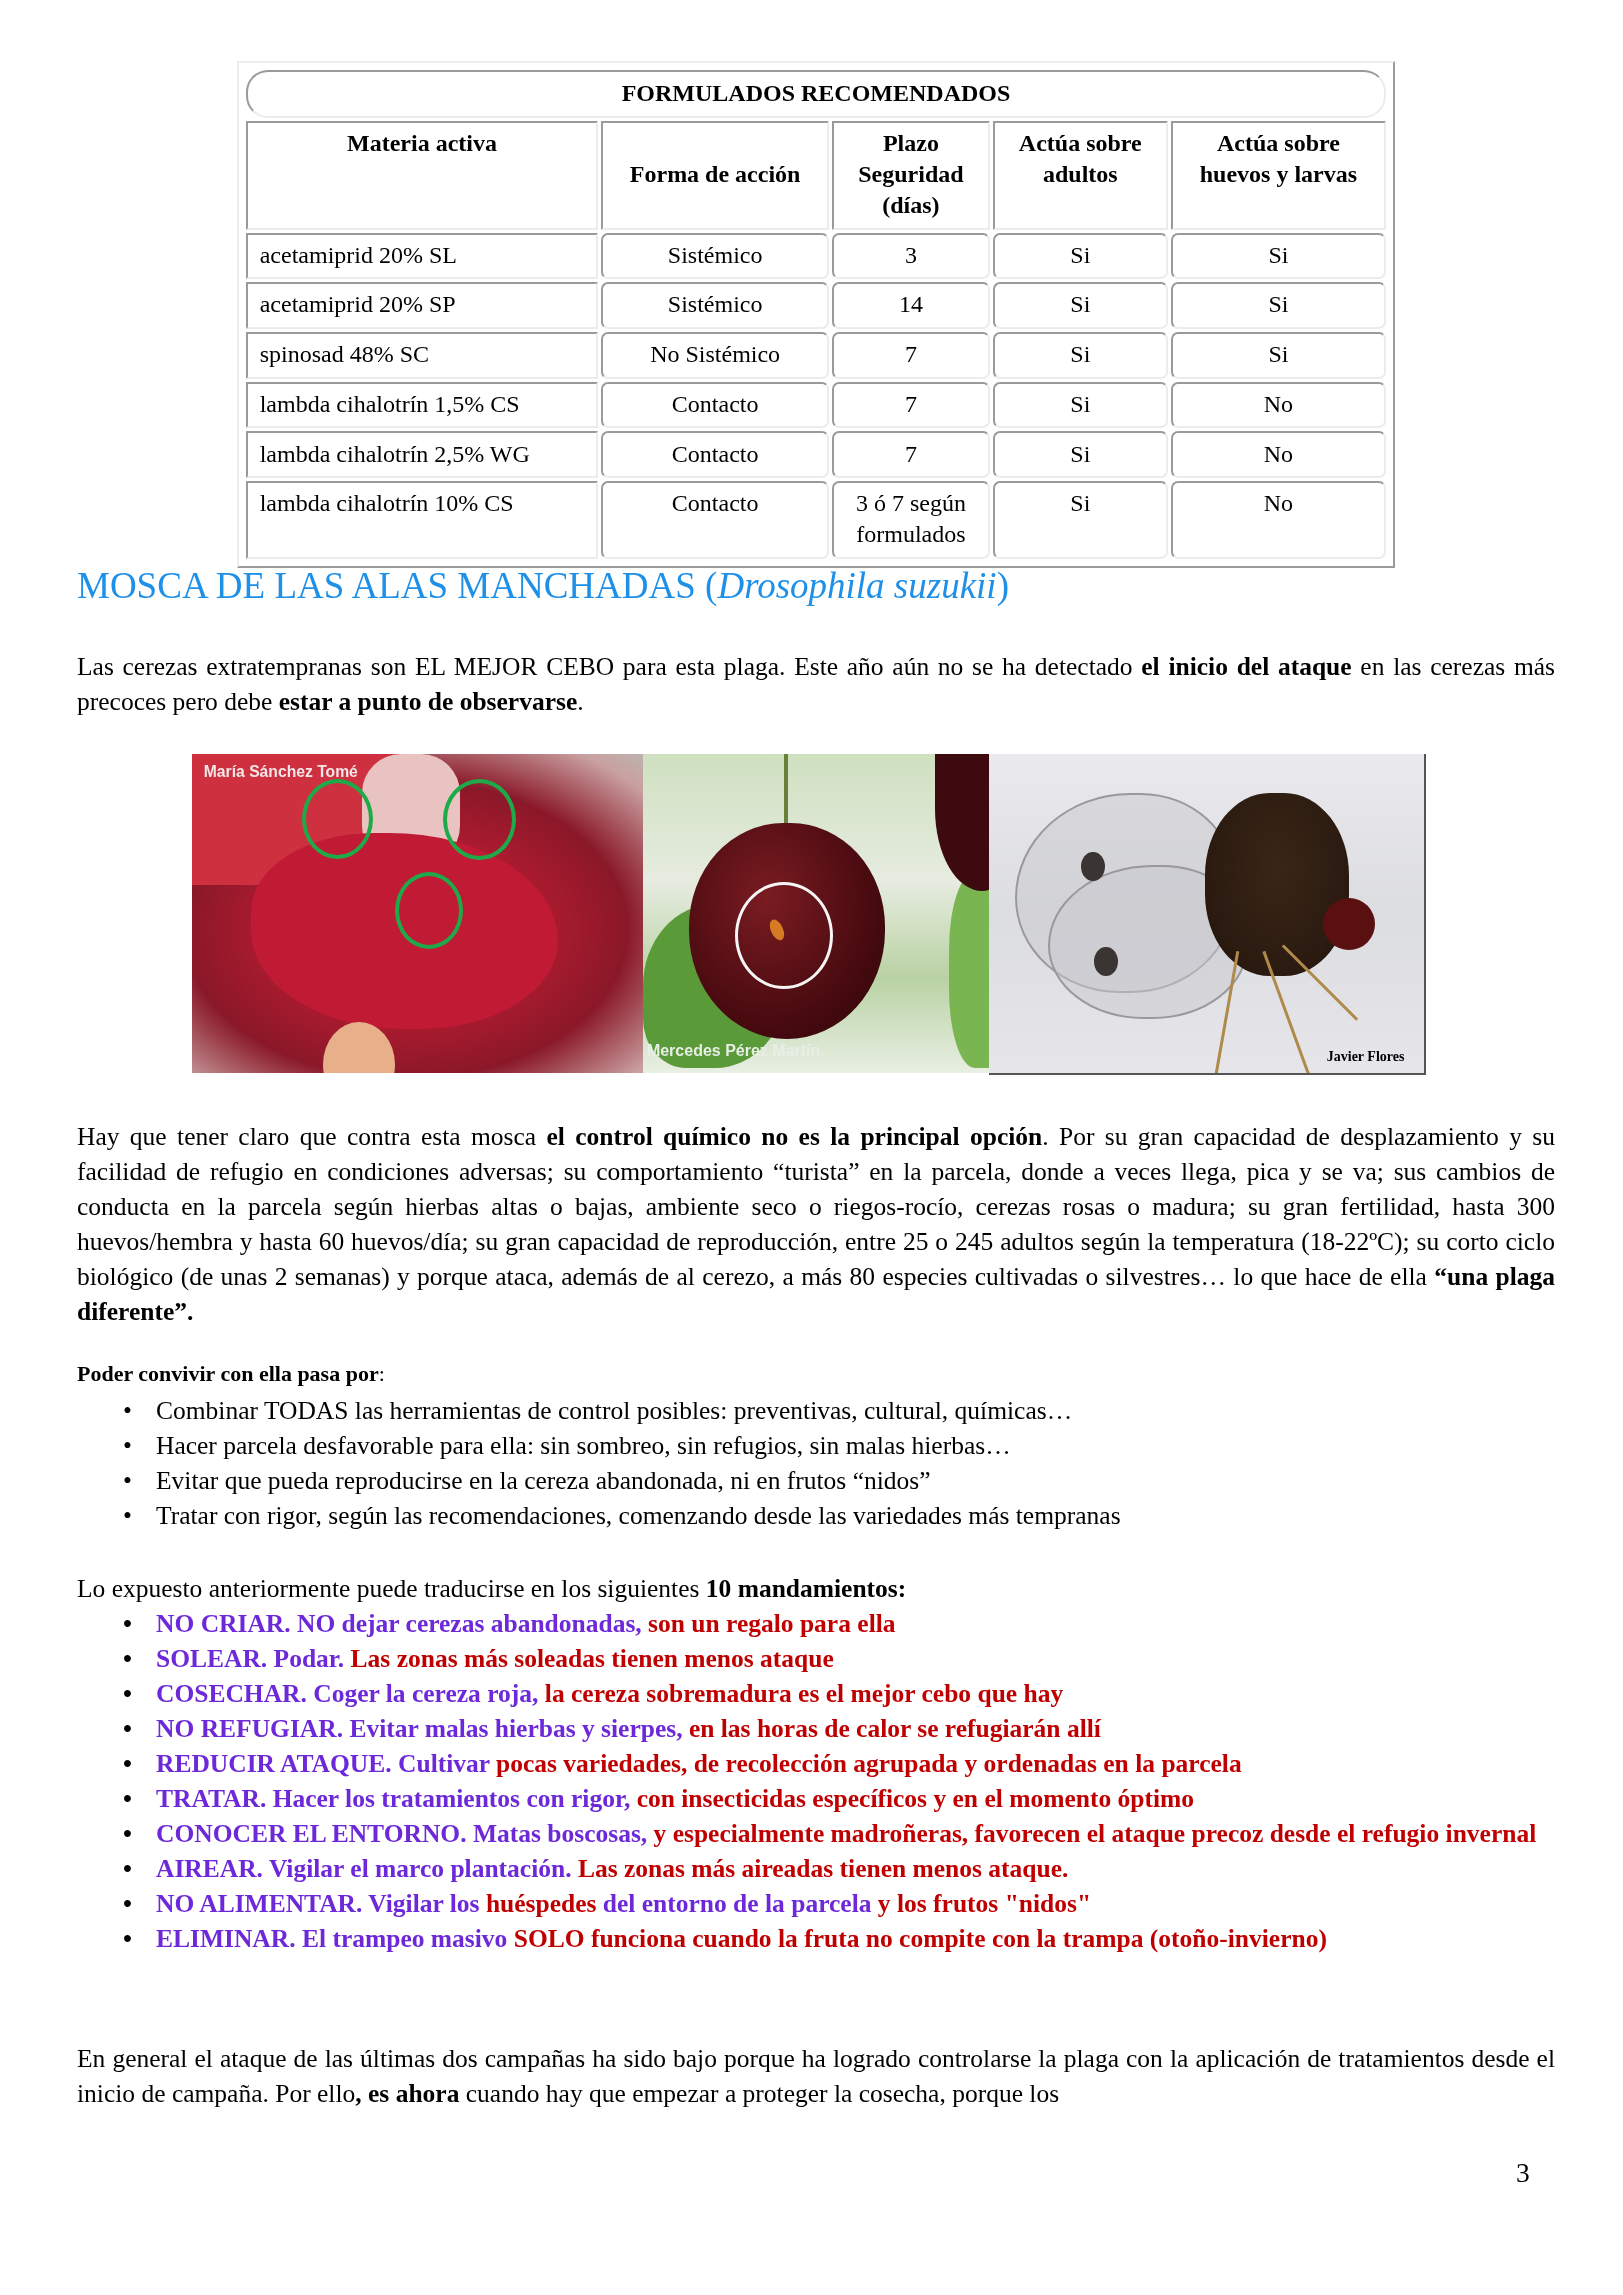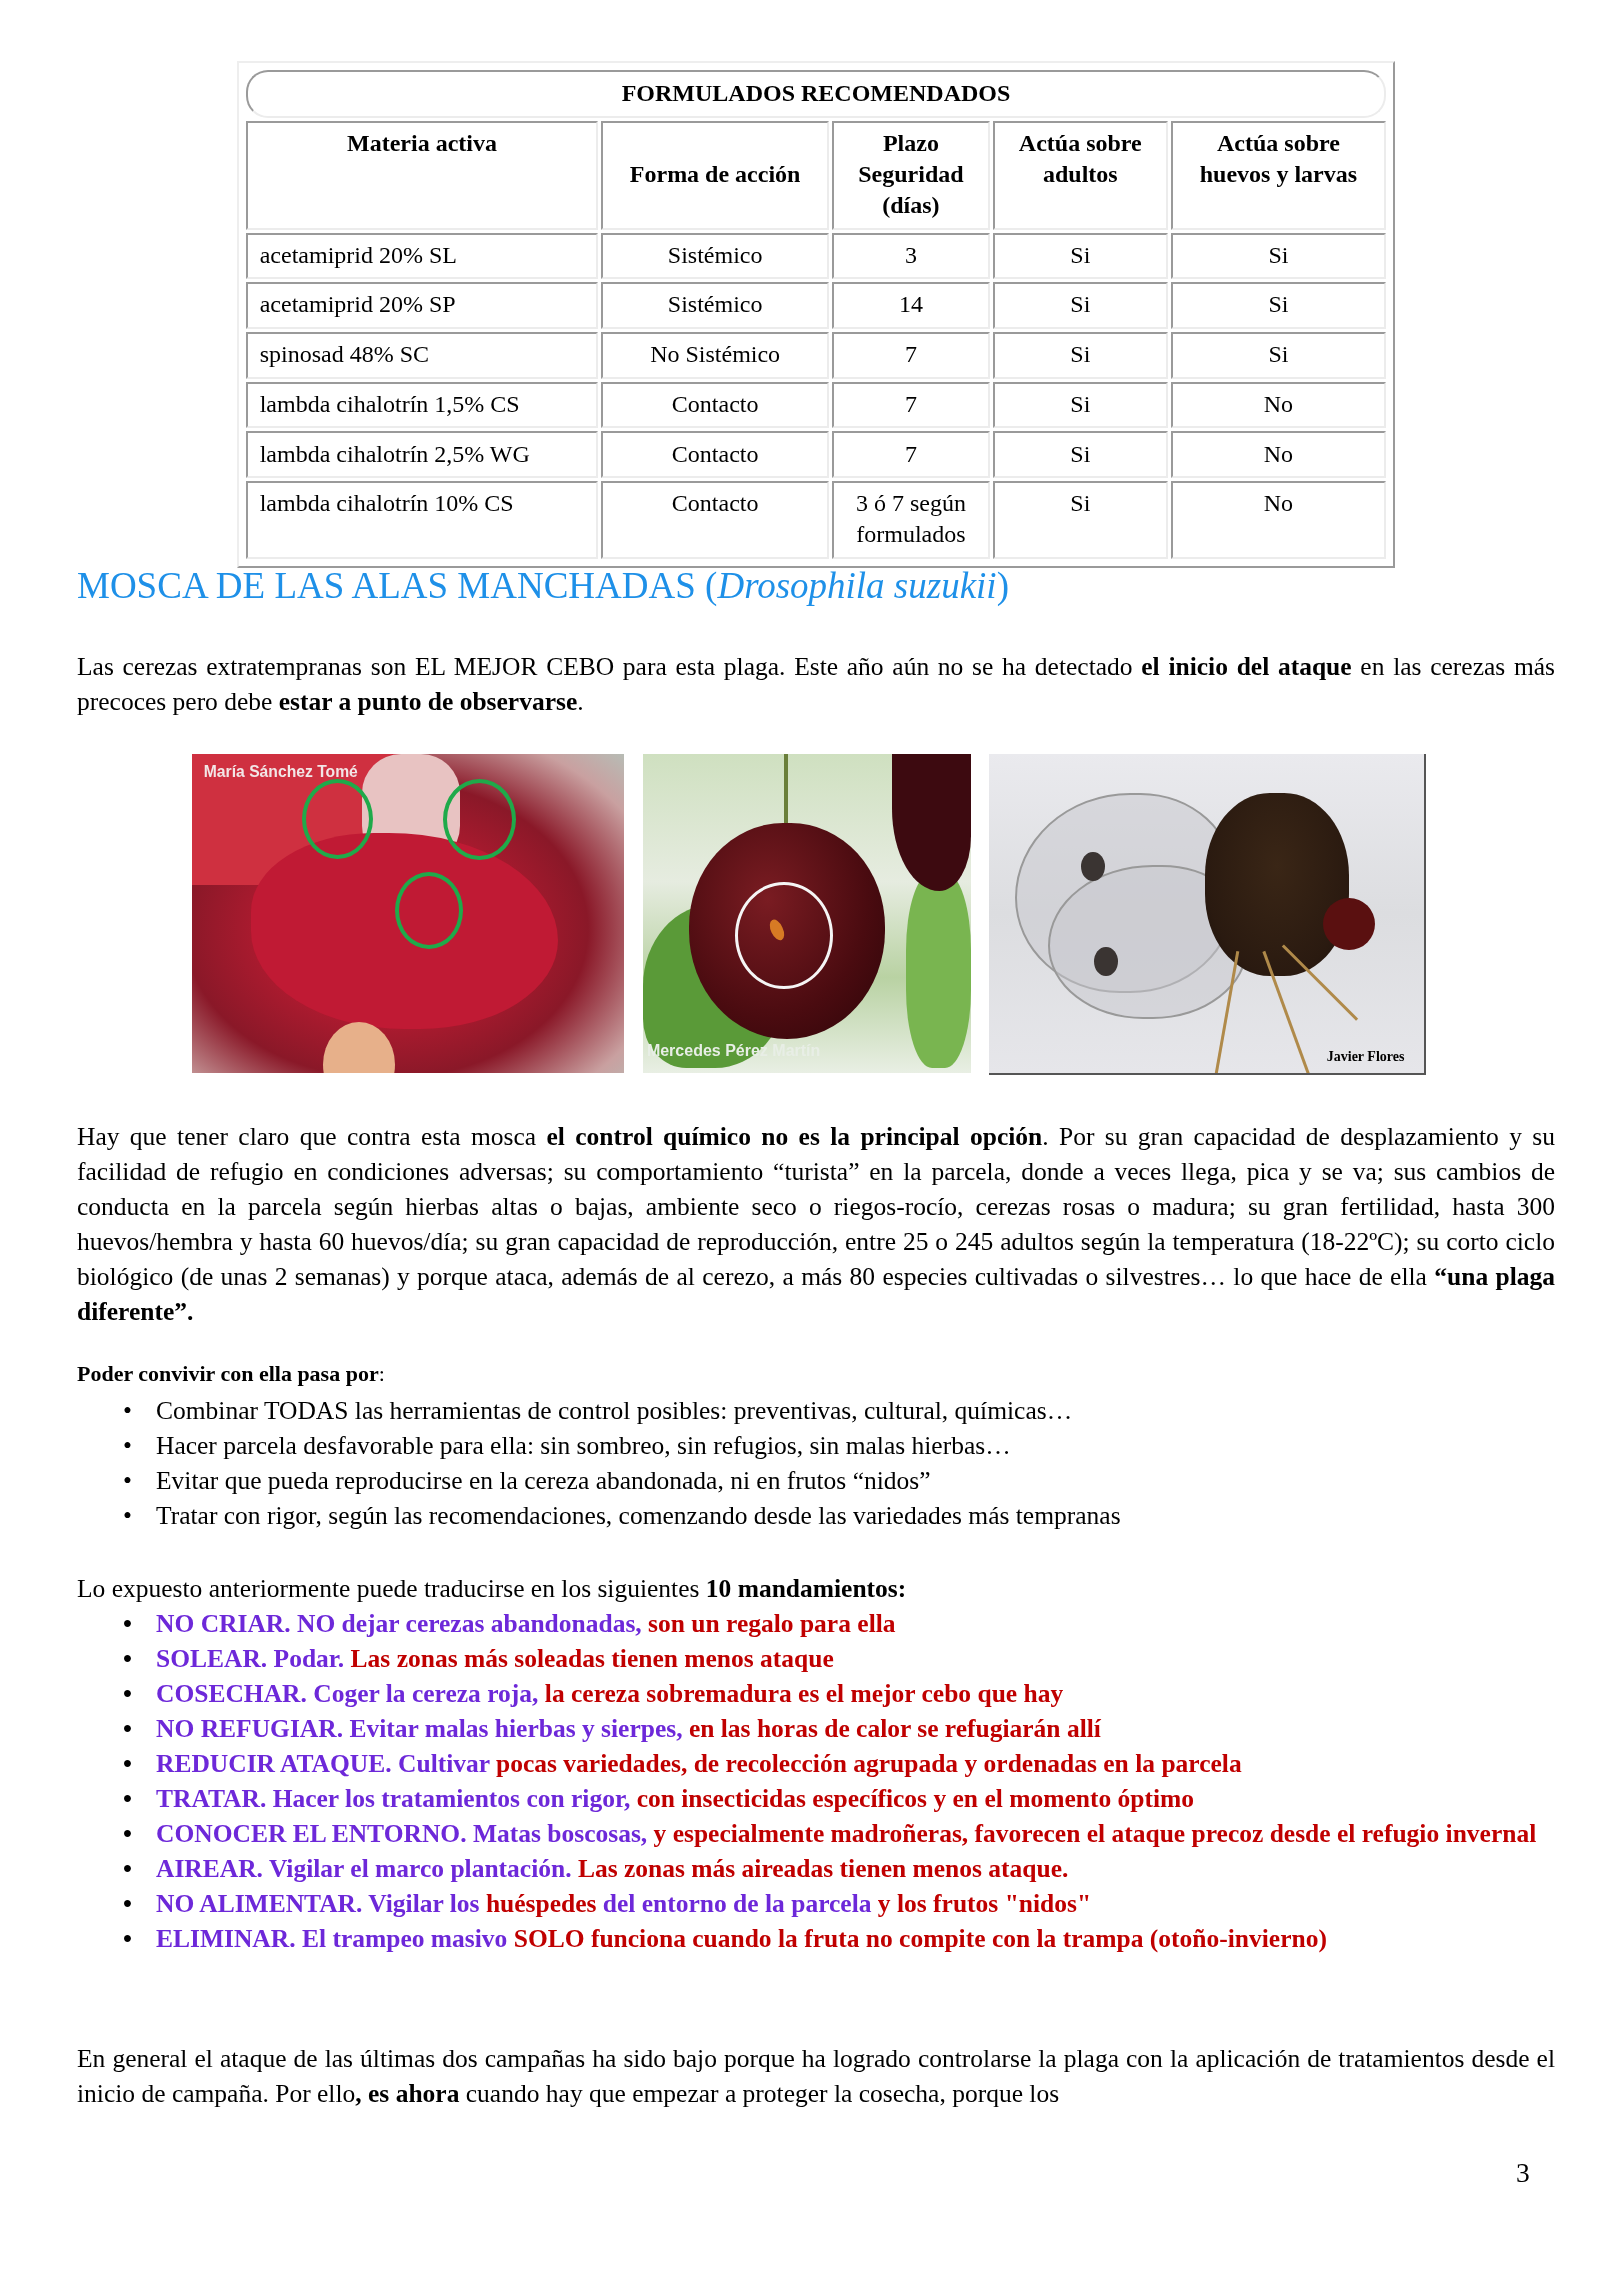--- a/index.html
+++ b/index.html
@@ -6,21 +6,21 @@
   body { width: 1623px; height: 2295px; position: relative; overflow: hidden;
          font-family: "Liberation Serif", "DejaVu Serif", serif; color: #000; }
   .page { position: absolute; left: 0; top: 0; width: 1623px; height: 2295px; }
 
   
   .tbl-wrap { position: absolute; left: 237px; top: 61px; width: 1158px;
               border: 2px solid #eeeeee; border-right-color:#9a9a9a; border-bottom-color:#9a9a9a; padding: 3.9px; box-sizing: border-box; }
   table.form { border-collapse: separate; border-spacing: 3.9px; width: 100%; table-layout: fixed; }
   table.form td { border: 2px solid #ececec; border-top-color: #9a9a9a; border-left-color: #9a9a9a;
                   font-size: 24px; line-height: 31px; padding: 5.2px 11.8px 6.5px 11.8px; vertical-align: top; }
-  table.form td.c { text-align: center; }
+  table.form td.c { text-align: center; border-radius: 7px; }
   table.form .th { font-weight: bold; text-align: center; }
   table.form .title-cell { font-weight: bold; text-align: center; padding: 6.5px; border-radius: 22px; }
   .col1 { width: 306px; } .col2 { width: 198px; } .col3 { width: 137px; } .col4 { width: 152px; } .col5 { width: 187px; }
 
   
   .h2 { position: absolute; left: 77px; top: 564px; font-size: 37px; color: #1e90e8; font-weight: normal; white-space: nowrap; }
   .h2 i { font-style: italic; }
 
   .para { position: absolute; left: 77px; width: 1478px; font-size: 25.5px; line-height: 35px; text-align: justify; }
   .para b { font-weight: bold; }
@@ -34,21 +34,21 @@
   .p4 { top: 1571px; }
   .bul2 { top: 1606px; }
   ul.bul2 li { font-weight: bold; line-height: 35px; }
   .red { color: #c00000; }
   .blk { color: #6d28d9; }
   .p5 { top: 2041px; }
 
   .pagenum { position: absolute; left: 1516px; top: 2157px; font-size: 27.5px; }
 
   
-  .photo { position: absolute; overflow: hidden; }
+  .photo { position: absolute; overflow: hidden; padding-left: 43px; }
   .ph1 { left: 192px; top: 754px; width: 432px; height: 319px;
          background: radial-gradient(ellipse at 45% 55%, #c8203a 0%, #b01b30 35%, #8a1828 60%, #c9a0a0 85%, #b7bcb5 100%); }
   .ph1 .bg-red { position:absolute; left:0; top:0; width:216px; height:131px; background:#cf3040; }
   .ph1 .hand { position:absolute; left:170px; top:0; width:98px; height:111px; background:#e8c3c2; border-radius:39px; }
   .ph1 .flesh { position:absolute; left:59px; top:79px; width:307px; height:196px; background:#c01a34; border-radius:40% 55% 45% 50%; }
   .ph1 .pit { position:absolute; left:131px; top:268px; width:72px; height:85px; background:#e7b08a; border-radius:50%; }
   .ph1 .ring { position:absolute; border:4.6px solid #1faa4a; border-radius:50%; }
   .ph1 .credit { position:absolute; left:11.8px; top:9.2px; font-family: "Liberation Sans", sans-serif; font-weight:bold; color:#f2e6e6; font-size:15.7px; }
 
   .ph2 { left: 643px; top: 754px; width: 328px; height: 319px;

